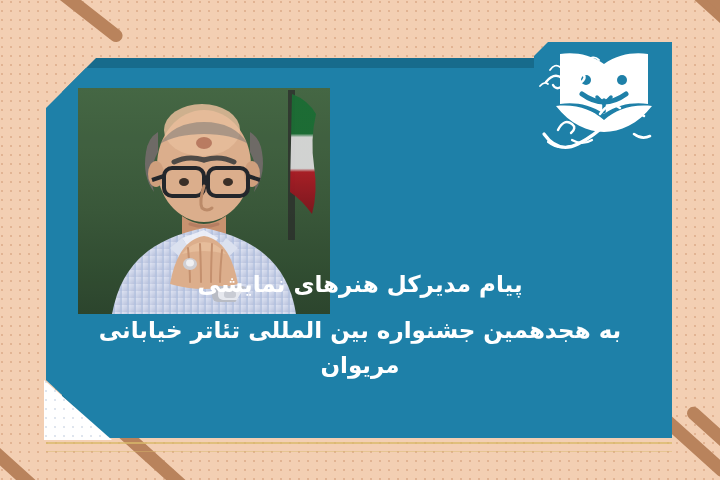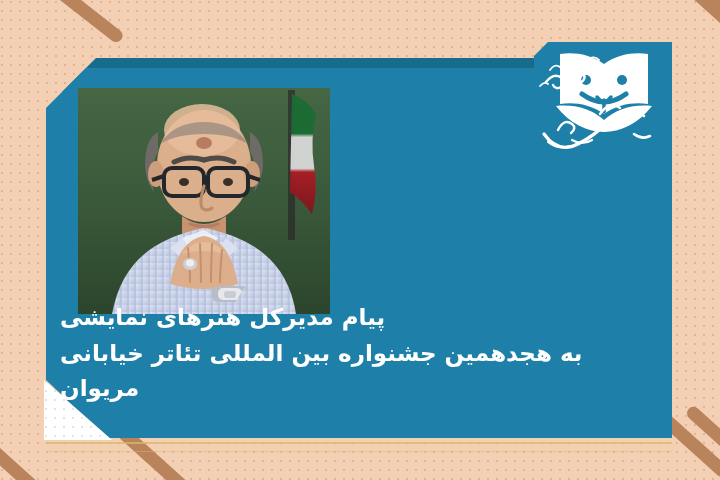--- a/index.html
+++ b/index.html
@@ -69,30 +69,30 @@
 
   
   .photo{
     position:absolute;left:78px;top:88px;width:252px;height:226px;
     overflow:hidden;background:#3c5e3c;
   }
   .photo svg{display:block;}
 
   
   .headline{
-    position:absolute;left:60px;top:300px;width:600px;
-    text-align:left;direction:rtl;
+    position:absolute;left:60px;top:267px;width:600px;
+    text-align:center;direction:rtl;
     color:#ffffff;
     font-family:"DejaVu Sans","Liberation Sans",sans-serif;
     font-weight:bold;
     line-height:1.55;
     letter-spacing:0px;
   }
   .hl-line1{font-size:23px;display:block;}
-  .hl-line2{font-size:23px;display:block;margin-top:0;}
+  .hl-line2{font-size:23px;display:block;margin-top:10px;}
 </style>
 </head>
 <body>
 
 <div id="poster">
 
   <div class="stripe s-tl"></div>
   <div class="stripe s-tr"></div>
   <div class="stripe s-tr2"></div>
   <div class="stripe s-br"></div>

